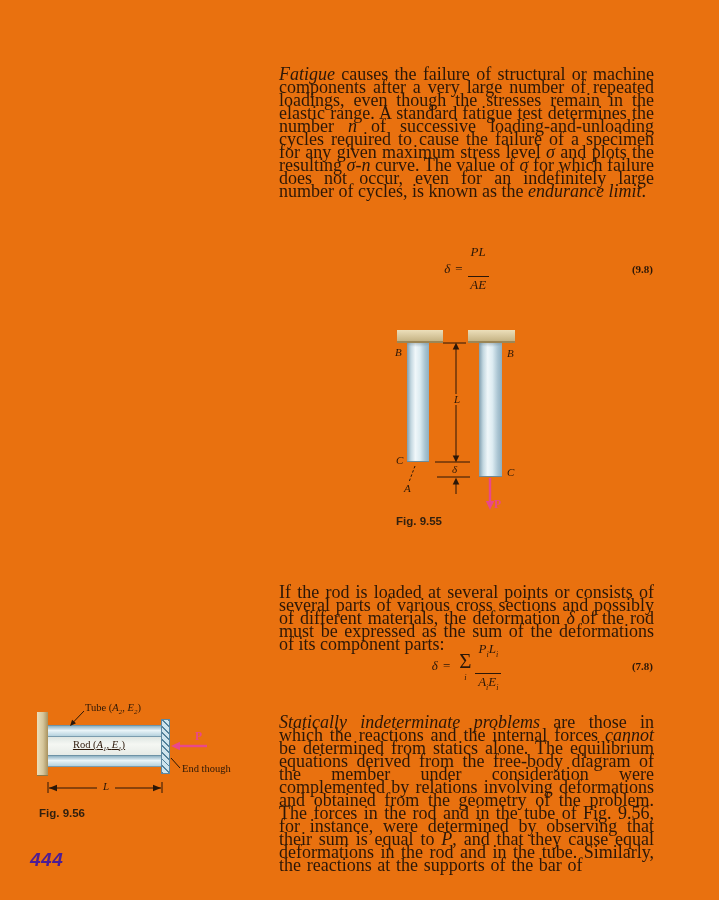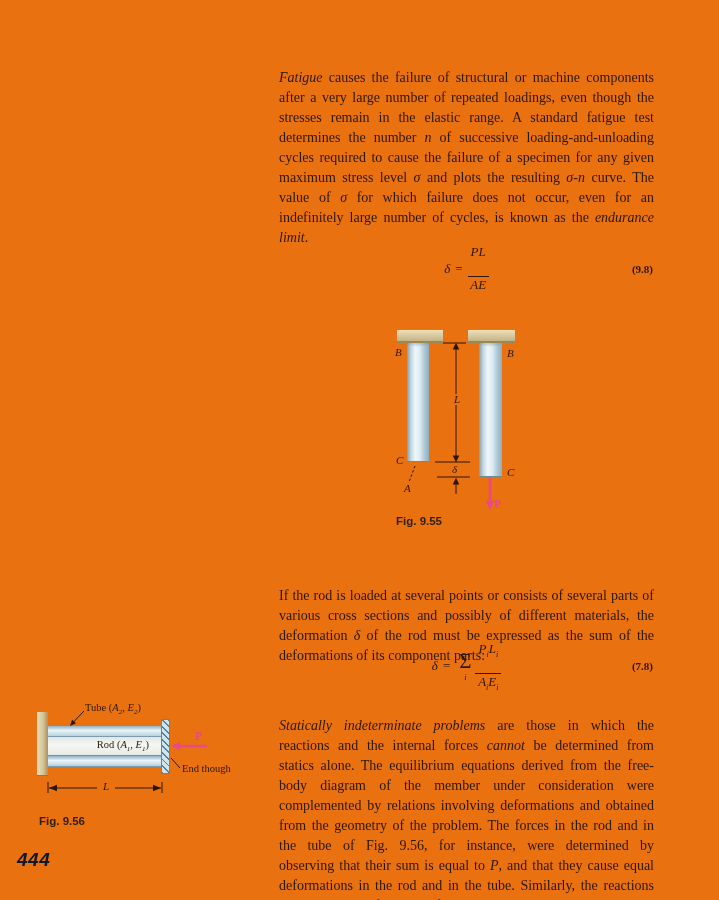--- a/index.html
+++ b/index.html
@@ -4,21 +4,21 @@
 <style>
   html,body{margin:0;padding:0;}
   body{background:#e9710f;}
   .page{
     position:relative;width:719px;height:900px;background:#e9710f;overflow:hidden;
     font-family:"Liberation Serif",serif;color:#2b1708;
   }
   
   .body-text{
     position:absolute;left:279px;width:375px;margin:0;
-    font-size:14px;line-height:20px;text-align:justify;
+    font-size:18px;line-height:13px;text-align:justify;
   }
   .it{font-style:italic;}
   .bd{font-weight:bold;}
   
   .equation{
     position:absolute;left:279px;width:375px;
     display:flex;align-items:center;justify-content:center;
     font-size:13px;
   }
   .eq-sign{margin:0 5px;}
@@ -86,23 +86,23 @@
       repeating-linear-gradient(45deg,rgba(62,112,139,.85) 0px,rgba(62,112,139,.85) 1.4px,rgba(0,0,0,0) 1.4px,rgba(0,0,0,0) 4.6px),
       #cfe4ed;
     border:1px solid #5d87a0;box-sizing:border-box;
   }
   .tube-label,.rod-label,.endplate-label{
     position:absolute;font-size:10.5px;line-height:1;color:#2b1708;white-space:nowrap;
   }
   .tube-label sub,.rod-label sub{font-size:7px;line-height:0;font-style:italic;}
   
   .page-number{
-    position:absolute;left:17px;top:849px;
+    position:absolute;left:30px;top:849px;
     font-family:"Liberation Sans",sans-serif;font-weight:bold;font-style:italic;
-    font-size:19px;color:#0f172a;letter-spacing:.5px;
+    font-size:19px;color:#4c1d95;letter-spacing:.5px;
   }
   .ln{stroke:#2b1708;stroke-width:1;fill:none;}
   .ar{fill:#2b1708;stroke:none;}
   .pink-ln{stroke:#e9488a;stroke-width:2.4;fill:none;}
   .pink-ar{fill:#e9488a;stroke:none;}
 </style>
 </head>
 <body>
 
 <div class="page">
@@ -181,24 +181,24 @@
       <line class="ln" x1="152" y1="68" x2="143" y2="58"></line>
       <line class="ln" x1="20" y1="82" x2="20" y2="93"></line>
       <line class="ln" x1="134" y1="82" x2="134" y2="93"></line>
       <line class="ln" x1="21" y1="88" x2="133" y2="88"></line>
       <polygon class="ar" points="21,88 29,84.8 29,91.2"></polygon>
       <polygon class="ar" points="133,88 125,84.8 125,91.2"></polygon>
       <line class="pink-ln" x1="147" y1="46" x2="179" y2="46"></line>
       <polygon class="pink-ar" points="143,46 152,41.8 152,50.2"></polygon>
     </svg>
     <span class="tube-label" style="left:57px;top:3px;"><span>Tube (</span><span class="it">A</span><sub>2</sub><span>, </span><span class="it">E</span><sub>2</sub><span>)</span></span>
-    <span class="rod-label" style="left:21px;top:40px;width:100px;text-align:right;"><span>Rod (</span><span class="it">A</span><sub>1</sub><span>, </span><span class="it">E</span><sub>1</sub><span>)</span></span>
+    <span class="rod-label" style="left:21px;top:40px;width:100px;text-align:center;text-decoration:underline;"><span>Rod (</span><span class="it">A</span><sub>1</sub><span>, </span><span class="it">E</span><sub>1</sub><span>)</span></span>
     <span class="endplate-label" style="left:154px;top:64px;">End though</span>
     <span class="fl fl-bg" style="left:69px;top:81px;width:14px;">L</span>
     <span class="fl fl-p" style="left:167px;top:31px;">P</span>
-    <span class="fig-caption" style="left:11px;top:116px;text-align:right;">Fig. 9.56</span>
+    <span class="fig-caption" style="left:11px;top:108px;text-align:right;">Fig. 9.56</span>
   </div>
 
   <p class="body-text" style="top:716px;word-spacing:1.2px;"><span class="it">Statically indeterminate problems</span><span> are those in which the reactions and the internal forces </span><span class="it">cannot</span><span> be determined from statics alone. The equilibrium equations derived from the free-body diagram of the member under consideration were complemented by relations involving deformations and obtained from the geometry of the problem. The forces in the rod and in the tube of Fig. 9.56, for instance, were determined by observing that their sum is equal to </span><span class="it">P</span><span>, and that they cause equal deformations in the rod and in the tube. Similarly, the reactions at the supports of the bar of</span></p>
 
   <div class="page-number">444</div>
 
 </div>
 
 </body></html>

